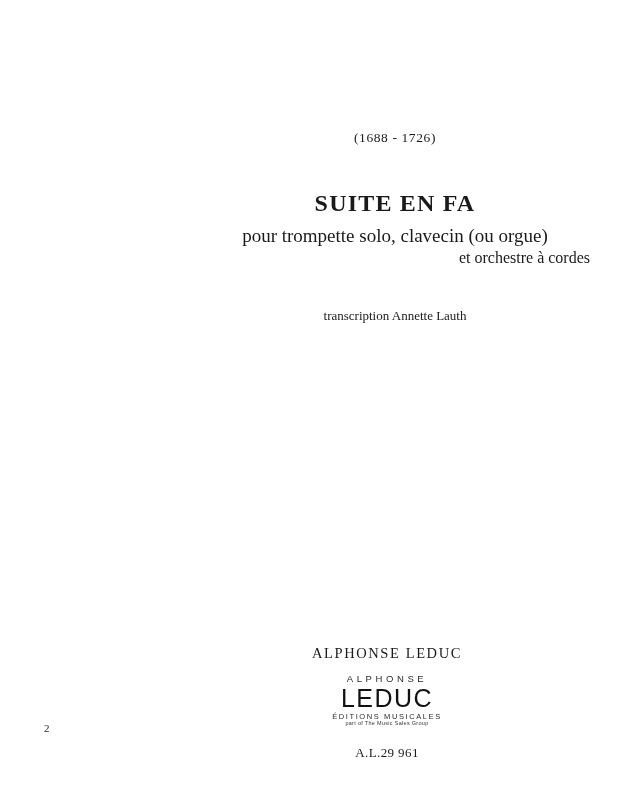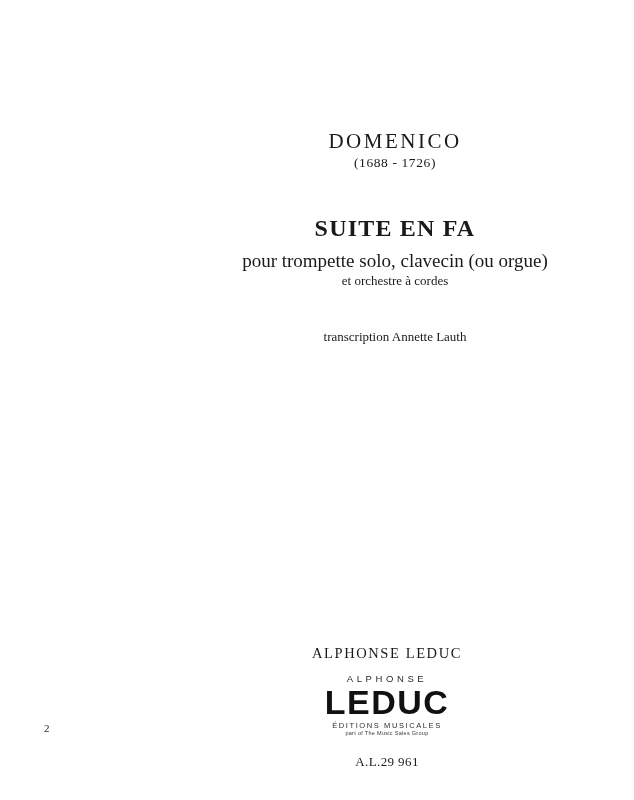--- a/index.html
+++ b/index.html
@@ -70,23 +70,24 @@
   .subtitle-1 {
     font-family: "Liberation Serif", serif;
     font-size: 19px;
     margin: 0;
     padding-top: 7px;
     line-height: 1.25;
   }
 
   .subtitle-2 {
     font-family: "Liberation Serif", serif;
-    font-size: 13px;
+    font-size: 16px;
     margin: 0;
     line-height: 1.25;
+    text-align: right;
   }
 
   .transcription {
     font-family: Liberation Serif, serif;
     font-size: 13px;
     margin: 0;
     padding-top: 40px;
   }
 
   
@@ -123,22 +124,22 @@
   .logo-alphonse {
     font-family: "Liberation Sans", sans-serif;
     font-size: 9.5px;
     letter-spacing: 3.6px;
     color: #2b2b2b;
     display: block;
   }
 
   .logo-leduc {
     font-family: "Liberation Sans", sans-serif;
-    font-size: 34px;
-    font-weight: 700;
+    font-size: 25px;
+    font-weight: 400;
     letter-spacing: 1.5px;
     color: #111111;
     display: block;
     line-height: 1.05;
     margin-top: 1px;
   }
 
   .logo-editions {
     font-family: "Liberation Sans", sans-serif;
     font-size: 7.5px;
@@ -163,21 +164,20 @@
     letter-spacing: 0.4px;
     margin: 18px 0 0 0;
   }
 </style>
 </head>
 <body>
 
 <div class="page">
 
   <div class="title-block">
-    <p class="composer-first">DOMENICO</p>
     <p class="composer-dates">(1688 - 1726)</p>
 
     <p class="work-title">SUITE EN FA</p>
     <p class="subtitle-1">pour trompette solo, clavecin (ou orgue)</p>
     <p class="subtitle-2">et orchestre à cordes</p>
 
     <p class="transcription">transcription Annette Lauth</p>
   </div>
 
   <div class="page-number">2</div>

